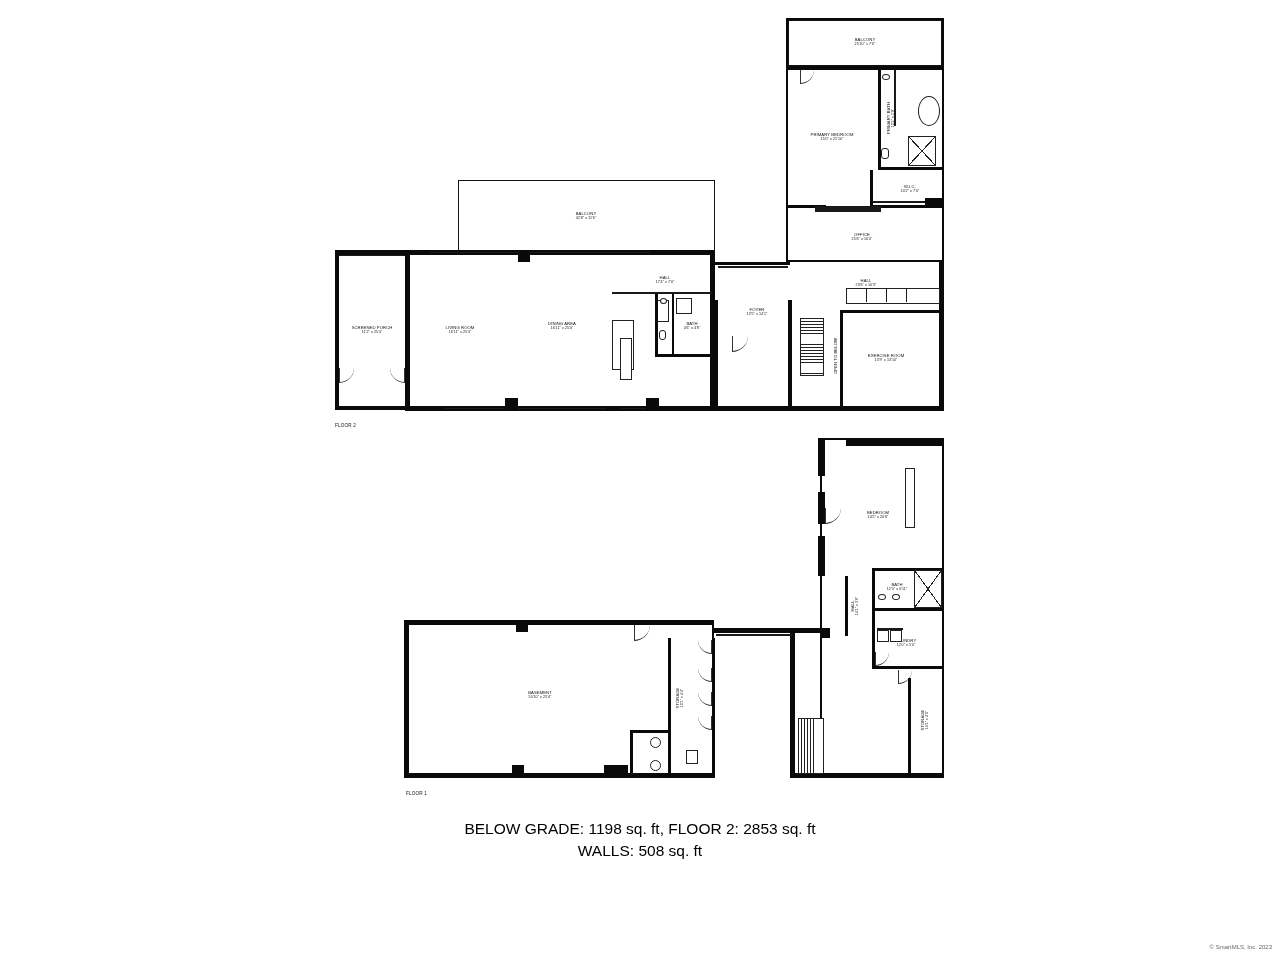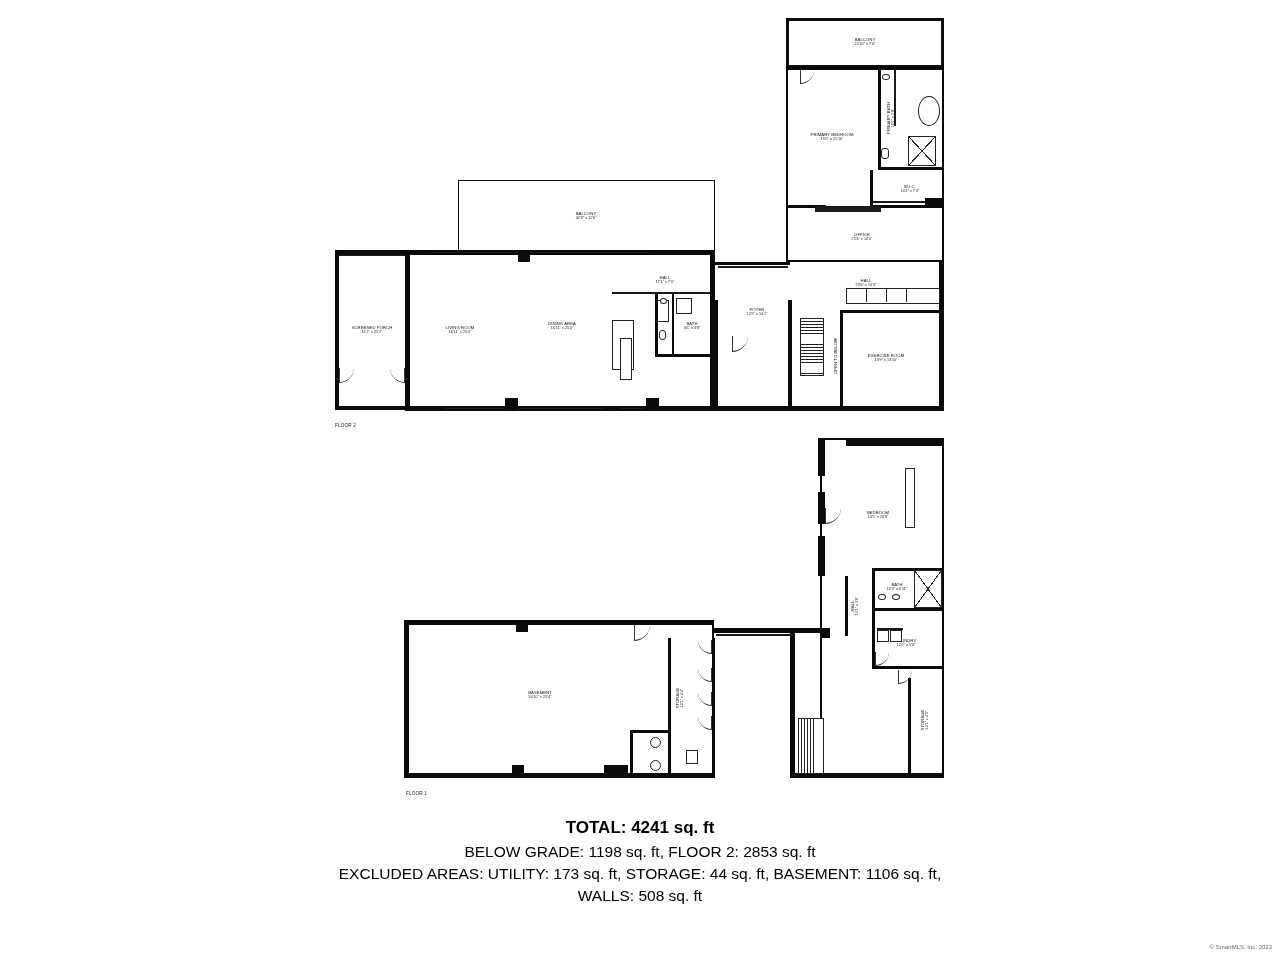--- a/index.html
+++ b/index.html
@@ -389,21 +389,19 @@
     <div class="wall" style="left:630px;top:300px;width:3px;height:48px;"></div>
 
     <div class="fx round" style="left:650px;top:307px;width:11px;height:11px;"></div>
     <div class="fx round" style="left:650px;top:330px;width:11px;height:11px;"></div>
     <div class="fx" style="left:686px;top:320px;width:12px;height:14px;"></div>
 
     <div class="floor-tag" style="left:406px;top:361px;">FLOOR 1</div>
   </div>
 
   <div id="summary">
-    <div class="total">TOTAL: 4241 sq. ft</div>
     <div class="line">BELOW GRADE: 1198 sq. ft, FLOOR 2: 2853 sq. ft</div>
-    <div class="line">EXCLUDED AREAS: UTILITY: 173 sq. ft, STORAGE: 44 sq. ft, BASEMENT: 1106 sq. ft,</div>
     <div class="line">WALLS: 508 sq. ft</div>
   </div>
 
   <div id="credit">© SmartMLS, Inc. 2023</div>
 
 </div>
 
 </body></html>

